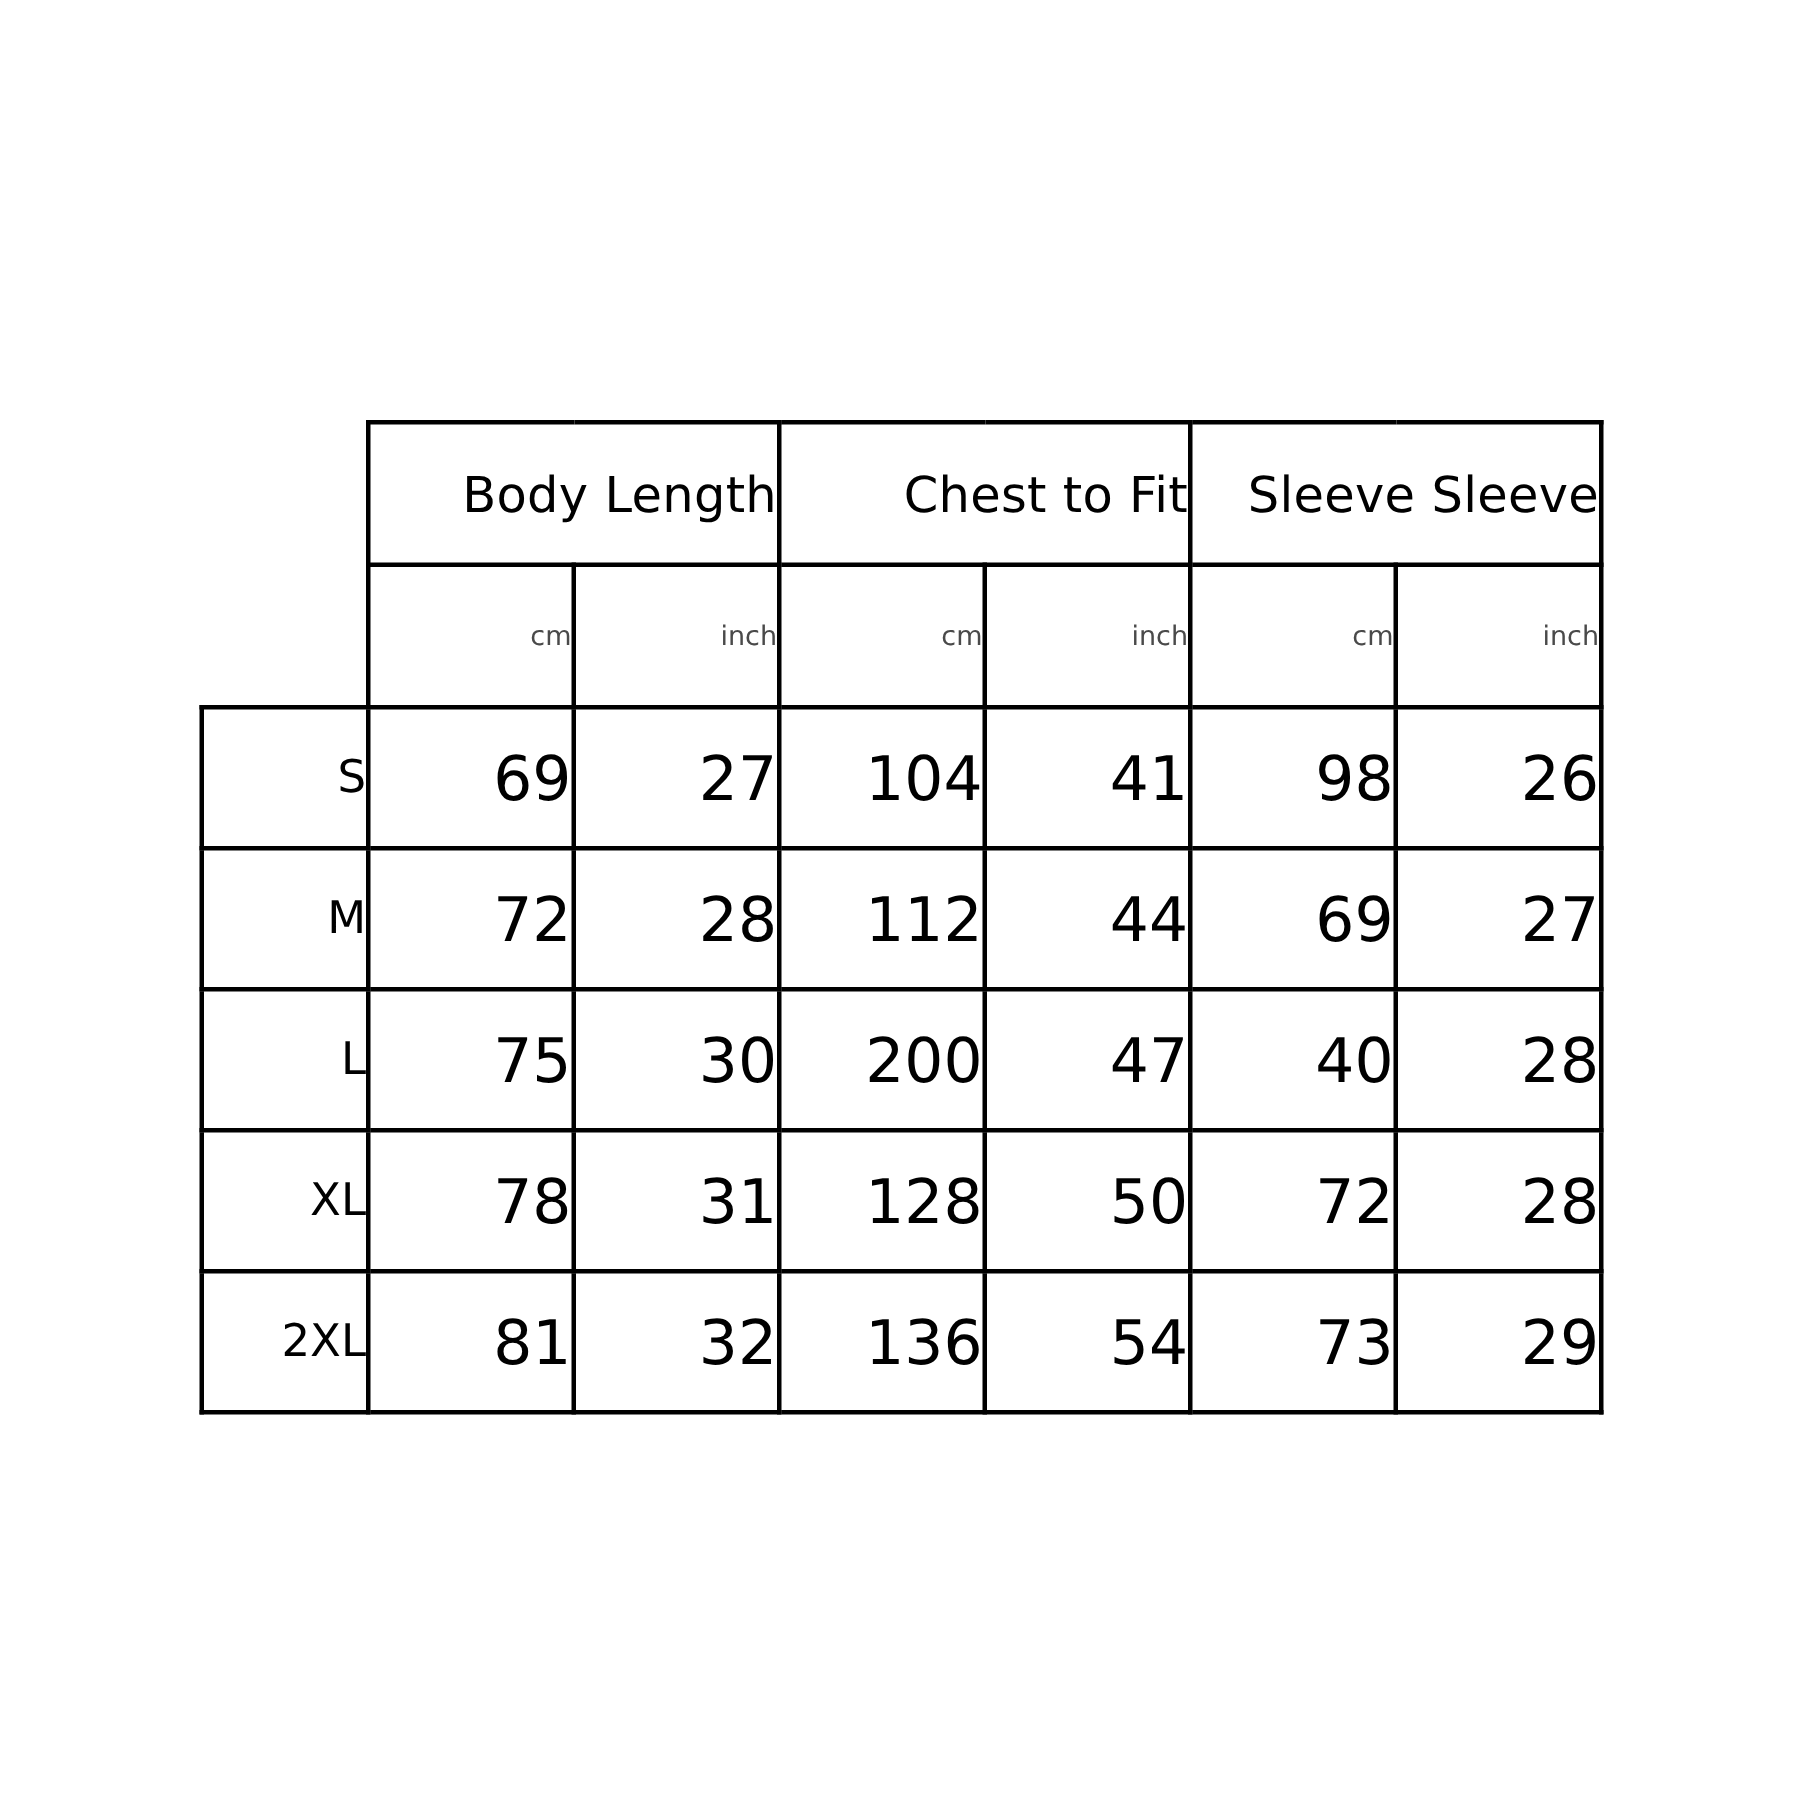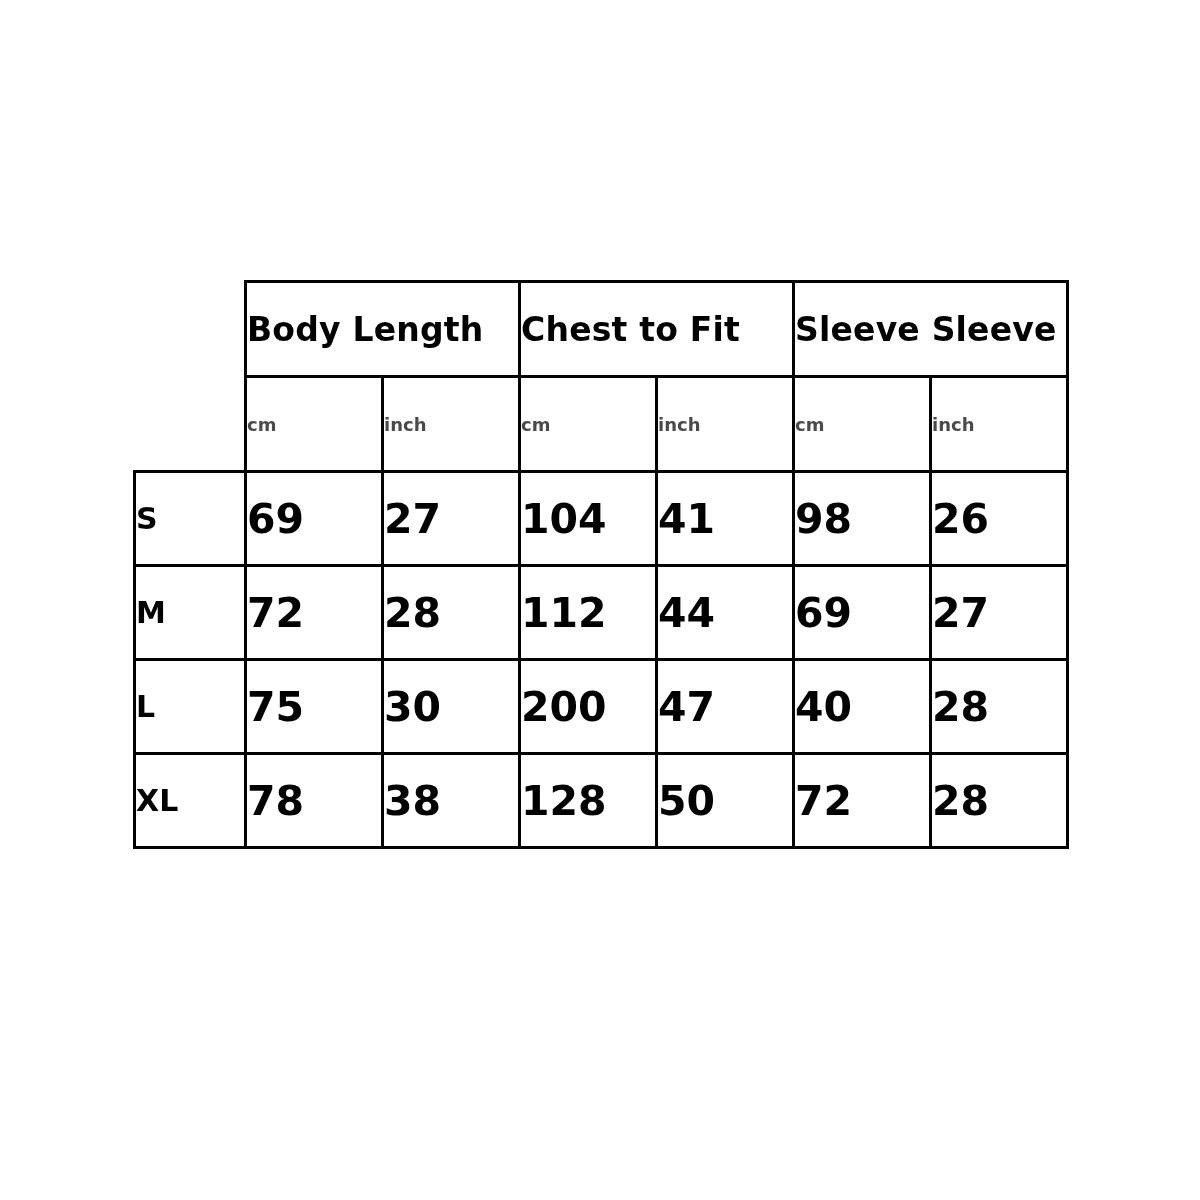--- a/index.html
+++ b/index.html
@@ -25,24 +25,24 @@
 
   table.size-chart {
     border-collapse: collapse;
     table-layout: fixed;
     width: 936px;
   }
 
   table.size-chart td,
   table.size-chart th {
     border: 3px solid #000000;
-    text-align: left;
+    text-align: right;
     vertical-align: middle;
     padding: 0;
-    font-weight: bold;
+    font-weight: normal;
   }
 
   
   col.c-size  { width: 111px; }
   col.c-unit  { width: 137px; }
 
   
   .blank {
     border: none !important;
     background: #ffffff;
@@ -129,21 +129,30 @@
         <td class="value-cell">75</td>
         <td class="value-cell">30</td>
         <td class="value-cell">200</td>
         <td class="value-cell">47</td>
         <td class="value-cell">40</td>
         <td class="value-cell">28</td>
       </tr>
       <tr>
         <th class="size-label">XL</th>
         <td class="value-cell">78</td>
-        <td class="value-cell">38</td>
+        <td class="value-cell">31</td>
         <td class="value-cell">128</td>
         <td class="value-cell">50</td>
         <td class="value-cell">72</td>
         <td class="value-cell">28</td>
+      </tr>
+      <tr>
+        <th class="size-label">2XL</th>
+        <td class="value-cell">81</td>
+        <td class="value-cell">32</td>
+        <td class="value-cell">136</td>
+        <td class="value-cell">54</td>
+        <td class="value-cell">73</td>
+        <td class="value-cell">29</td>
       </tr>
     </tbody>
   </table>
 </div>
 
 </body></html>

